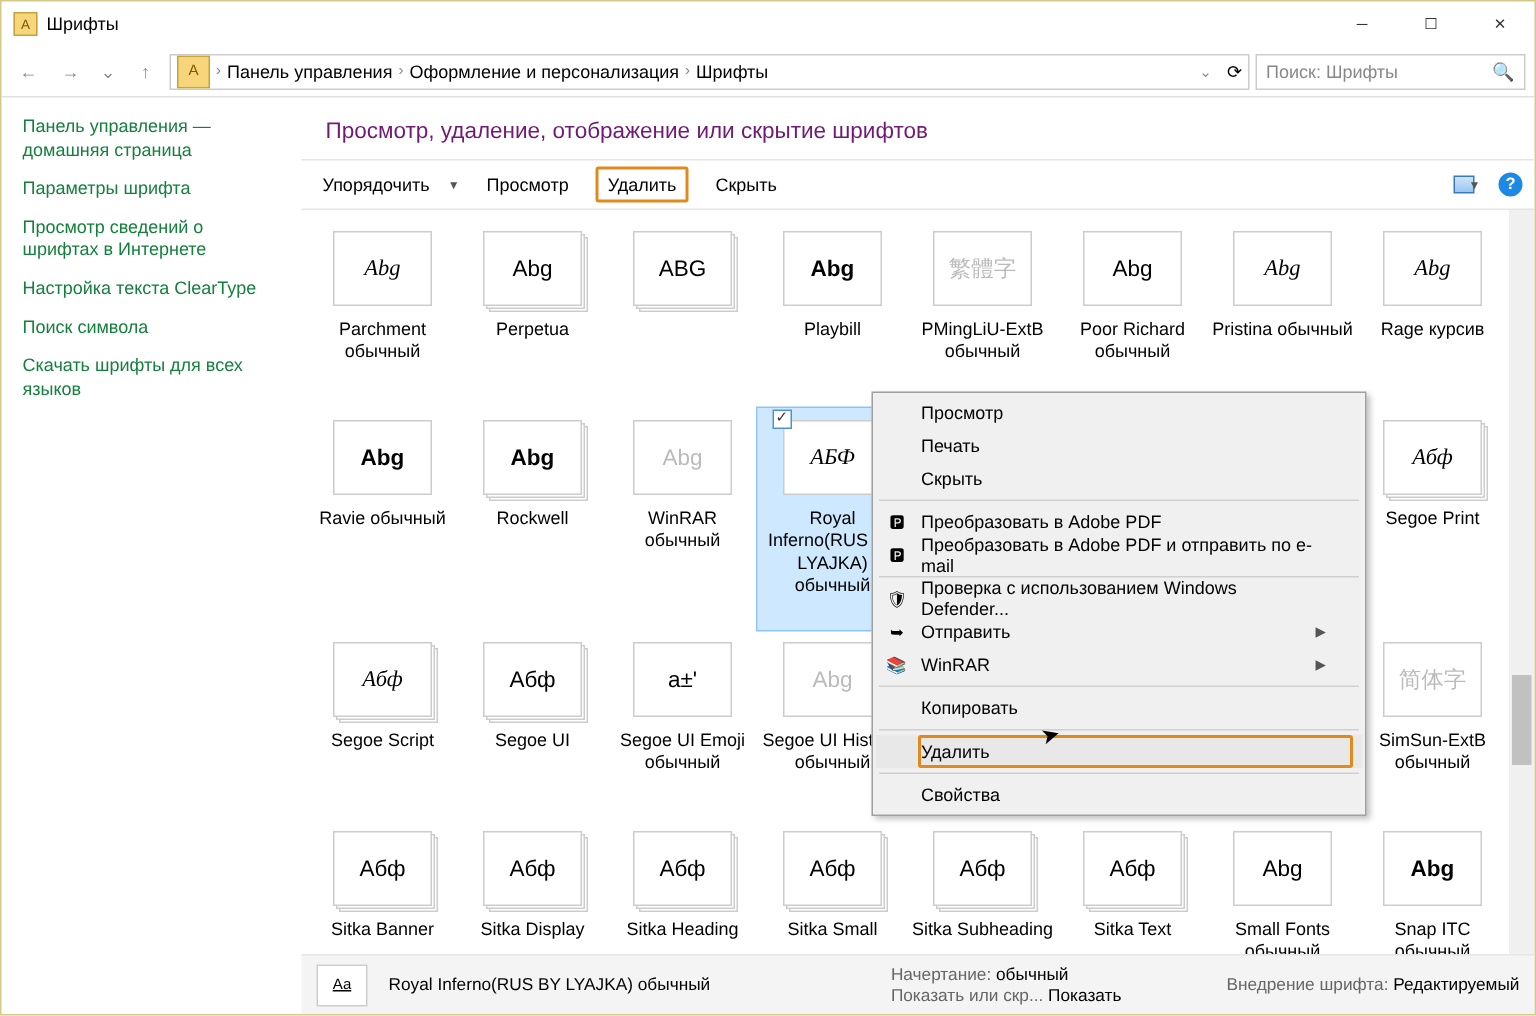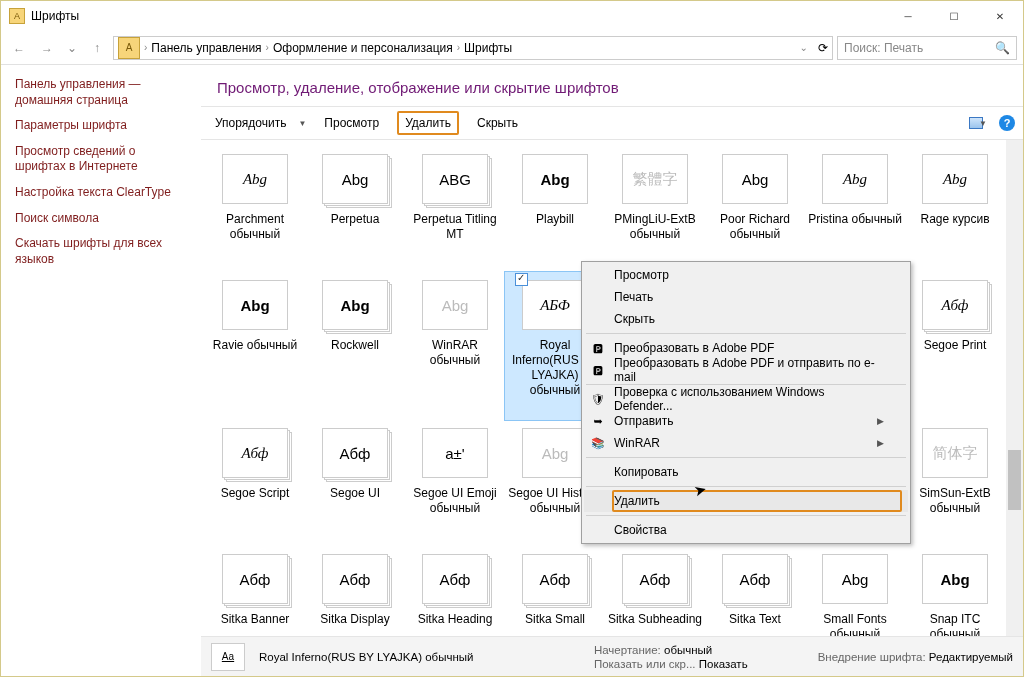--- a/index.html
+++ b/index.html
@@ -13,21 +13,21 @@
 .nav-btn.small { width: 18px; }
 .addr-icon { width: 22px; height: 22px; background: #f7d57a; border:1px solid #c7a23a; display:flex; align-items:center; justify-content:center; font-size:10px; color:#7a5a0a;}
 .breadcrumb { flex: 1; height: 24px; border: 1px solid #ccc; display: flex; align-items: center; padding: 0 4px; gap: 4px; overflow:hidden; }
 .breadcrumb span { white-space: nowrap; }
 .crumb-sep { color: #888; font-size:10px; }
 .searchbox { width: 180px; height: 24px; border: 1px solid #ccc; display: flex; align-items: center; padding: 0 6px; justify-content: space-between; }
 .searchbox .ph { color: #888; }
 .searchbox .mag { color: #555; }
 .content { display: flex; height: calc(100% - 64px - 40px); }
 .sidebar { width: 200px; padding: 12px 14px; overflow: hidden; }
-.sidebar a { display: block; color: #7f1d1d; margin-bottom: 10px; line-height: 1.3; cursor: pointer; }
+.sidebar a { display: block; color: #15803d; margin-bottom: 10px; line-height: 1.3; cursor: pointer; }
 .main { flex: 1; display: flex; flex-direction: column; border-left: 0; position:relative; }
 .main-header { padding: 14px 16px 10px 16px; color: #701a75; font-size: 15px; }
 .toolbar { height: 26px; border-top: 1px solid #e5e5e5; border-bottom: 1px solid #e5e5e5; display: flex; align-items: center; padding: 16px 8px; gap: 12px; }
 .toolbar .tb-item { padding: 3px 6px; cursor: pointer; }
 .toolbar .highlighted { border: 2px solid #e08a1e; border-radius: 2px; }
 .toolbar .spacer { flex: 1; }
 .toolbar .drop { font-size: 8px; color:#555; margin-left:-6px; }
 .view-icon { display:flex; align-items:center; gap:2px; }
 .help-icon { width:16px; height:16px; border-radius:50%; background:#1e88e5; color:#fff; display:flex; align-items:center; justify-content:center; font-size:11px; font-weight:bold; }
 .grid { flex: 1; overflow: hidden; padding: 6px 4px; display: flex; flex-wrap: wrap; align-content: flex-start; position: relative; }
@@ -80,21 +80,21 @@
     <span>Панель управления</span>
     <span class="crumb-sep">›</span>
     <span>Оформление и персонализация</span>
     <span class="crumb-sep">›</span>
     <span>Шрифты</span>
     <span style="flex:1"></span>
     <span class="crumb-sep">⌄</span>
     <span style="margin-left:6px;">⟳</span>
   </div>
   <div class="searchbox">
-    <span class="ph">Поиск: Печать</span>
+    <span class="ph">Поиск: Шрифты</span>
     <span class="mag">🔍</span>
   </div>
 </div>
 
 <div class="content">
   <div class="sidebar">
     <a>Панель управления — домашняя страница</a>
     <a>Параметры шрифта</a>
     <a>Просмотр сведений о шрифтах в Интернете</a>
     <a>Настройка текста ClearType</a>
@@ -128,21 +128,20 @@
         <div class="font-tile">
           <div class="preview">
             <span class="txt ">Abg</span>
           </div>
           <div class="label">Perpetua</div>
         </div>
         <div class="font-tile">
           <div class="preview">
             <span class="txt ">ABG</span>
           </div>
-          <div class="label">Perpetua Titling MT</div>
         </div>
         <div class="font-tile">
           <div class="preview single">
             <span class="txt bold">Abg</span>
           </div>
           <div class="label">Playbill</div>
         </div>
         <div class="font-tile">
           <div class="preview single">
             <span class="txt light">繁體字</span>

